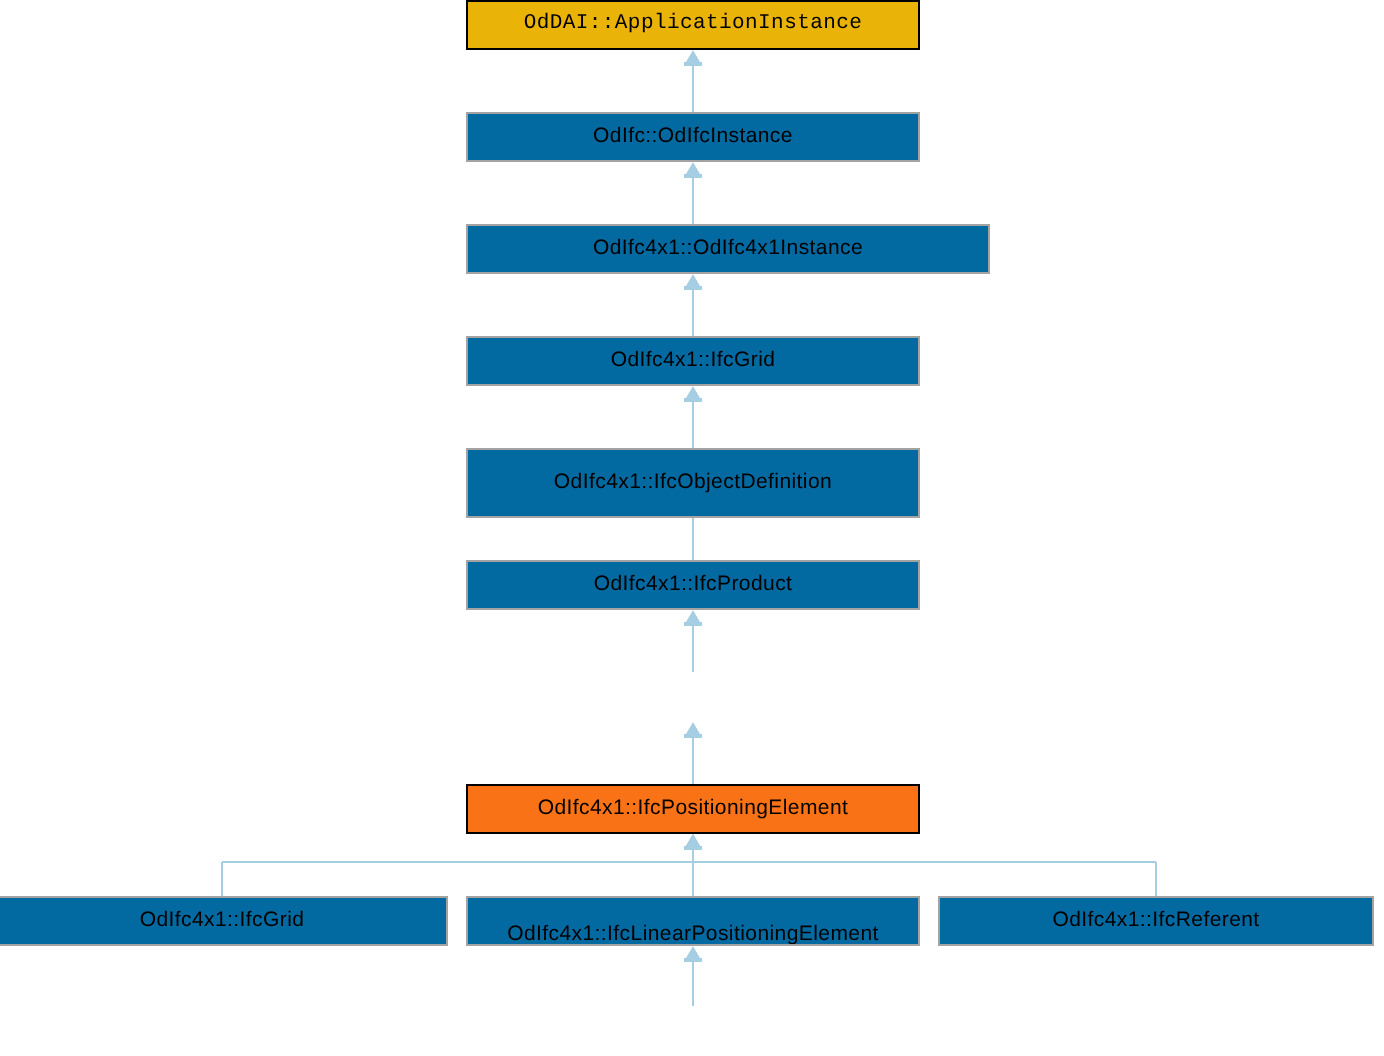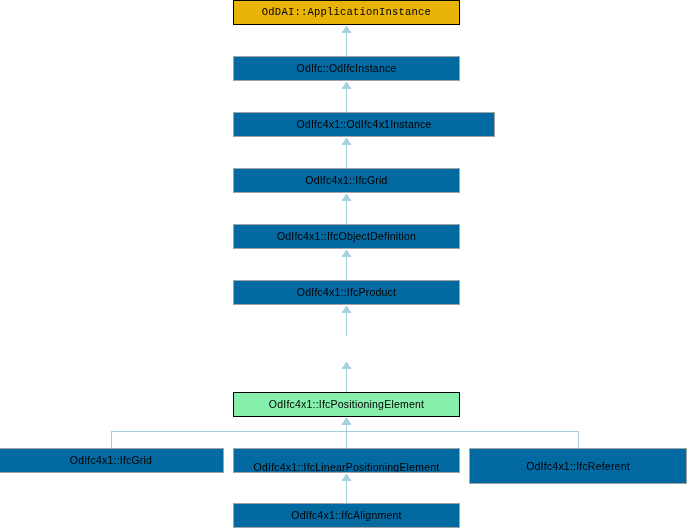--- a/index.html
+++ b/index.html
@@ -43,21 +43,21 @@
   .node-normal {
     background: #0369a1;
     border: 1px solid #a3a3a3;
   }
   .node-root {
     background: #eab308;
     border: 1px solid #000000;
     font-family: Liberation Mono, monospace;
   }
   .node-focus {
-    background: #86efac;
+    background: #f97316;
     border: 1px solid #000000;
   }
 </style>
 </head>
 <body>
 
 <div id="diagram">
   <svg id="edge-layer" width="692" height="528" viewBox="0 0 692 528">
       <line x1="346.5" y1="26" x2="346.5" y2="56" stroke="#a6cee3" stroke-width="1" shape-rendering="crispEdges"></line>
       <g>
@@ -124,34 +124,31 @@
     </div>
     <div class="node node-normal" style="left: 233px; top: 56px; width: 227px; height: 25px;">
       <span>OdIfc::OdIfcInstance</span>
     </div>
     <div class="node node-normal" style="left: 233px; top: 112px; width: 262px; height: 25px; text-align: right;">
       <span>OdIfc4x1::OdIfc4x1Instance</span>
     </div>
     <div class="node node-normal" style="left: 233px; top: 168px; width: 227px; height: 25px;">
       <span>OdIfc4x1::IfcGrid</span>
     </div>
-    <div class="node node-normal" style="left: 233px; top: 224px; width: 227px; height: 25px;">
+    <div class="node node-normal" style="left: 233px; top: 224px; width: 227px; height: 35px;">
       <span>OdIfc4x1::IfcObjectDefinition</span>
     </div>
     <div class="node node-normal" style="left: 233px; top: 280px; width: 227px; height: 25px;">
       <span>OdIfc4x1::IfcProduct</span>
     </div>
     <div class="node node-focus" style="left: 233px; top: 392px; width: 227px; height: 25px;">
       <span>OdIfc4x1::IfcPositioningElement</span>
     </div>
     <div class="node node-normal" style="left: -2px; top: 448px; width: 226px; height: 25px;">
       <span>OdIfc4x1::IfcGrid</span>
     </div>
     <div class="node node-normal" style="left: 233px; top: 448px; width: 227px; height: 25px; align-items: flex-end;">
       <span>OdIfc4x1::IfcLinearPositioningElement</span>
     </div>
-    <div class="node node-normal" style="left: 469px; top: 448px; width: 218px; height: 36px;">
+    <div class="node node-normal" style="left: 469px; top: 448px; width: 218px; height: 25px;">
       <span>OdIfc4x1::IfcReferent</span>
-    </div>
-    <div class="node node-normal" style="left: 233px; top: 503px; width: 227px; height: 25px;">
-      <span>OdIfc4x1::IfcAlignment</span>
     </div>
   </div>
 
 </body></html>

